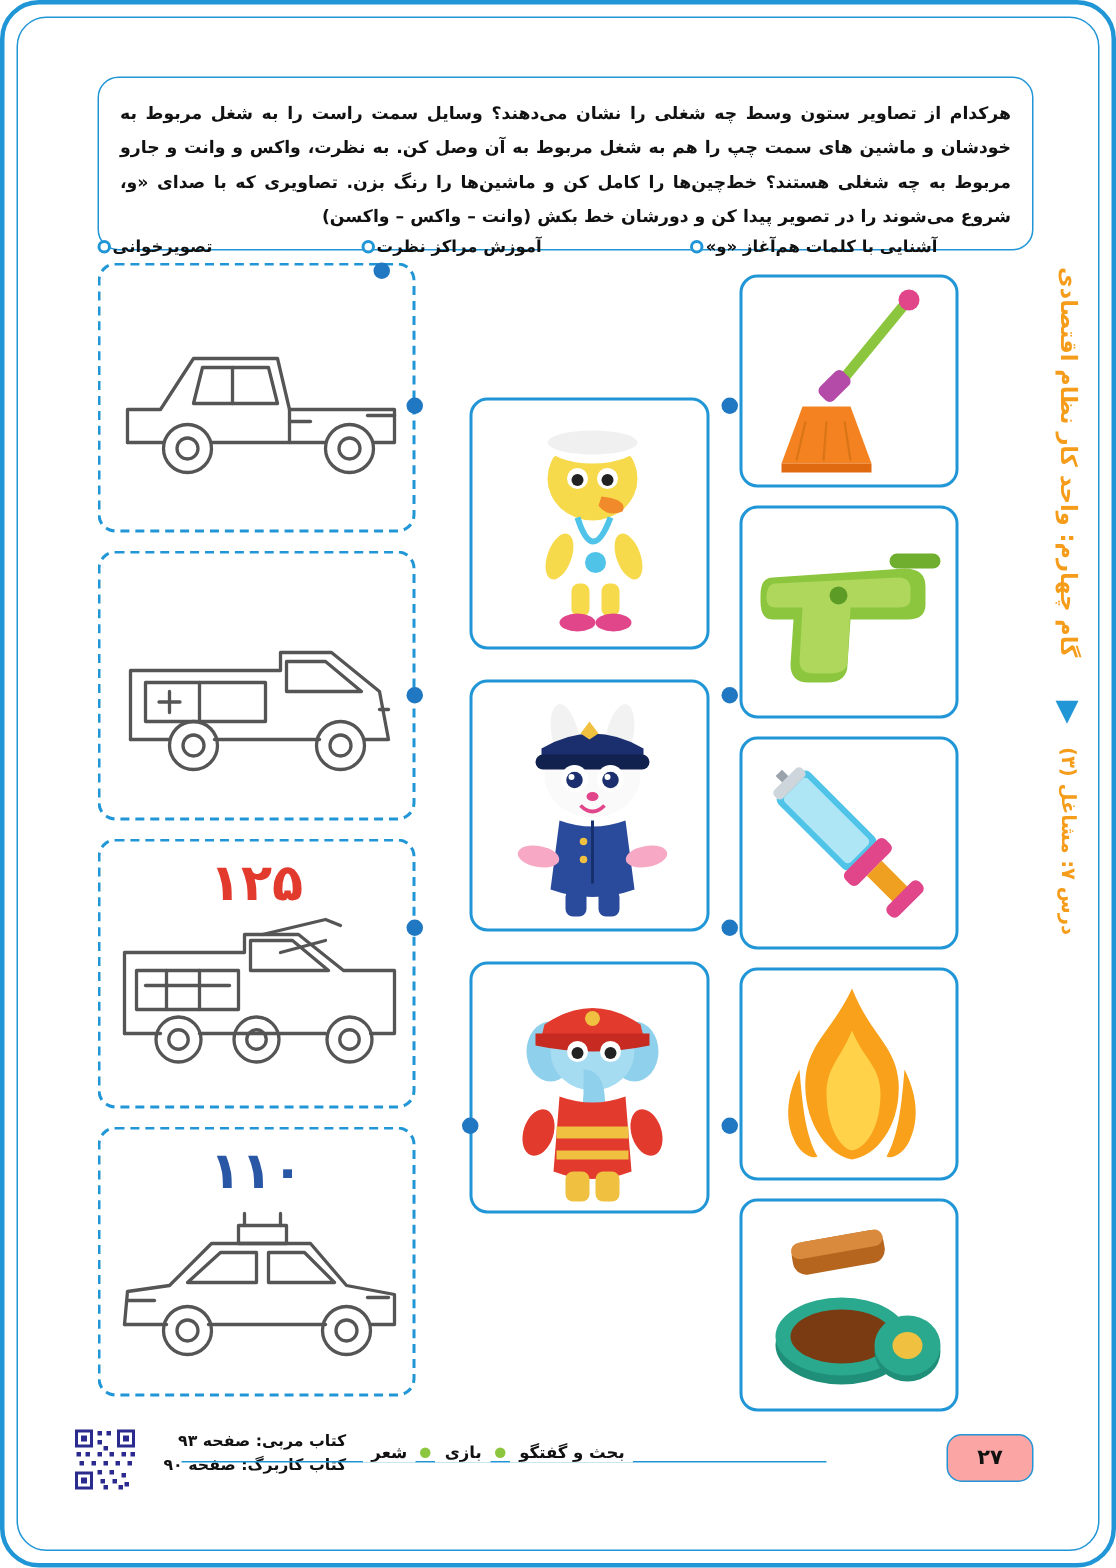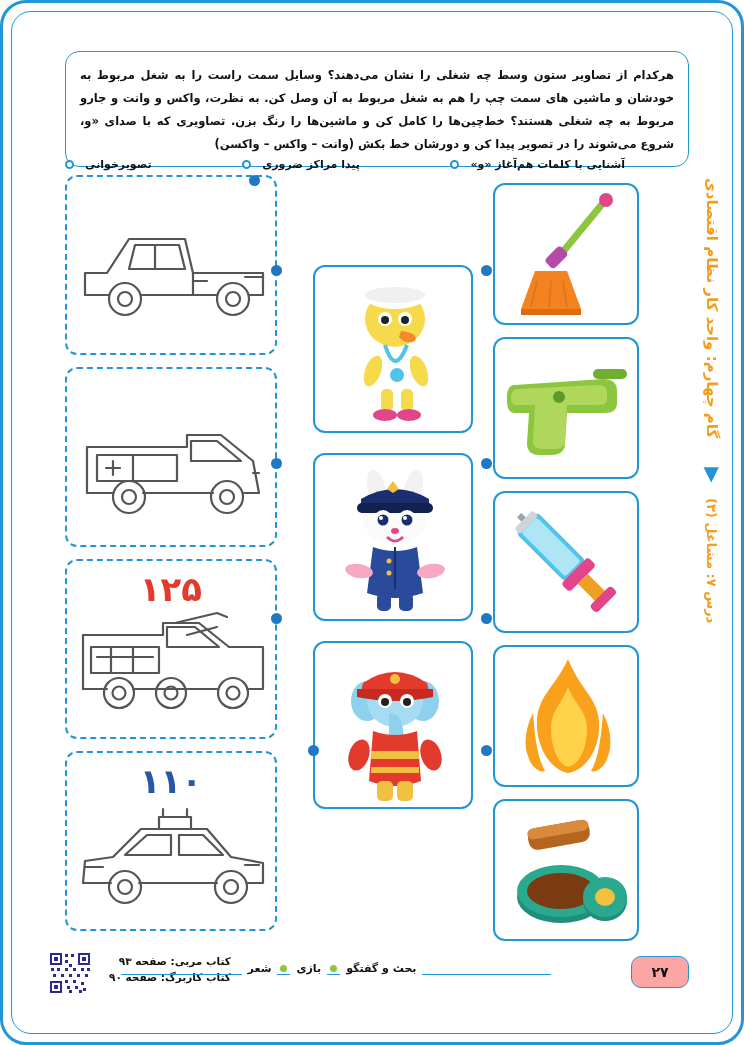--- a/index.html
+++ b/index.html
@@ -46,21 +46,21 @@
     left:62px;top:155px;width:560px;
     display:flex;
     flex-direction:row-reverse;
     justify-content:space-between;
     align-items:center;
     direction:rtl;
     font-size:11px;
     font-weight:bold;
     color:#111;
   }
-  .skill{display:flex;flex-direction:row-reverse;align-items:center;gap:11px;}
+  .skill{display:flex;flex-direction:row-reverse;align-items:center;gap:1px;}
   .skill .dot{
     width:9px;height:9px;border-radius:50%;
     border:2px solid #2196d6;background:#fff;box-sizing:border-box;
     display:inline-block;
   }
 
   
   .sidetab{
     position:absolute;
     right:16px;top:175px;
@@ -171,21 +171,21 @@
 
   <div class="instr">هرکدام از تصاویر ستون وسط چه شغلی را نشان می‌دهند؟ وسایل سمت راست را به شغل مربوط به خودشان و ماشین های سمت چپ را هم به شغل مربوط به آن وصل کن. به نظرت، واکس و وانت و جارو مربوط به چه شغلی هستند؟ خط‌چین‌ها را کامل کن و ماشین‌ها را رنگ بزن. تصاویری که با صدای «و، شروع می‌شوند را در تصویر پیدا کن و دورشان خط بکش (وانت – واکس – واکسن)</div>
 
   <div class="skills">
     <div class="skill">
       <span class="dot"></span>
       <span>تصویرخوانی</span>
     </div>
     <div class="skill">
       <span class="dot"></span>
-      <span>پیدا مراکز ضروری</span>
+      <span>آموزش مراکز نظرت</span>
     </div>
     <div class="skill">
       <span class="dot"></span>
       <span>آشنایی با کلمات هم‌آغاز «و»</span>
     </div>
   </div>
 
   <div class="sidetab">
     <div class="vtext t1">گام چهارم: واحد کار نظام اقتصادی</div>
     <div class="chev">▼</div>

